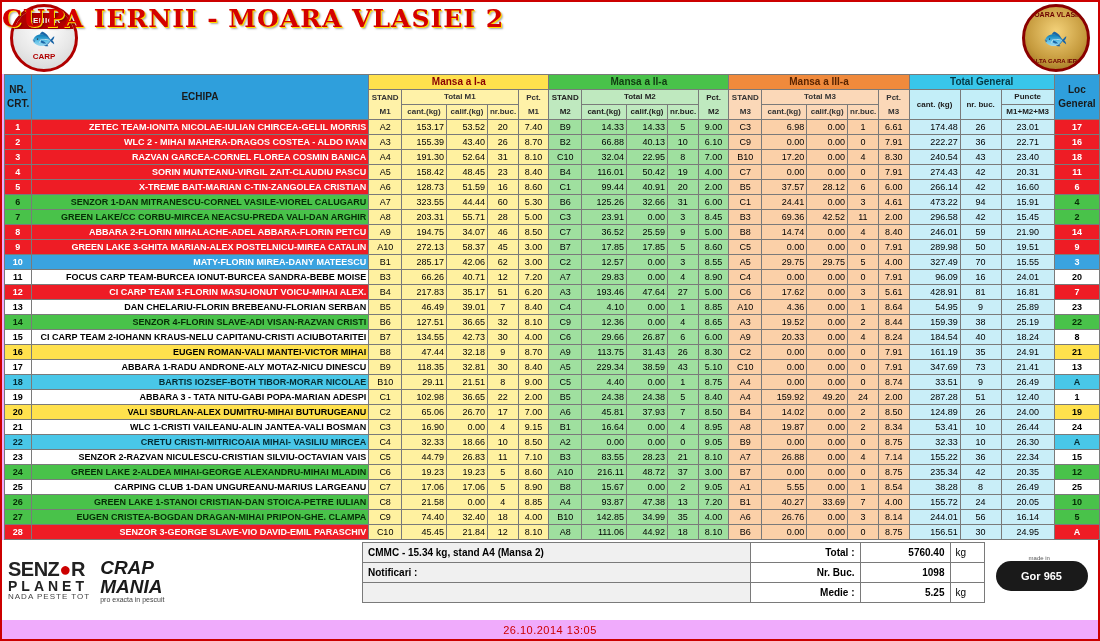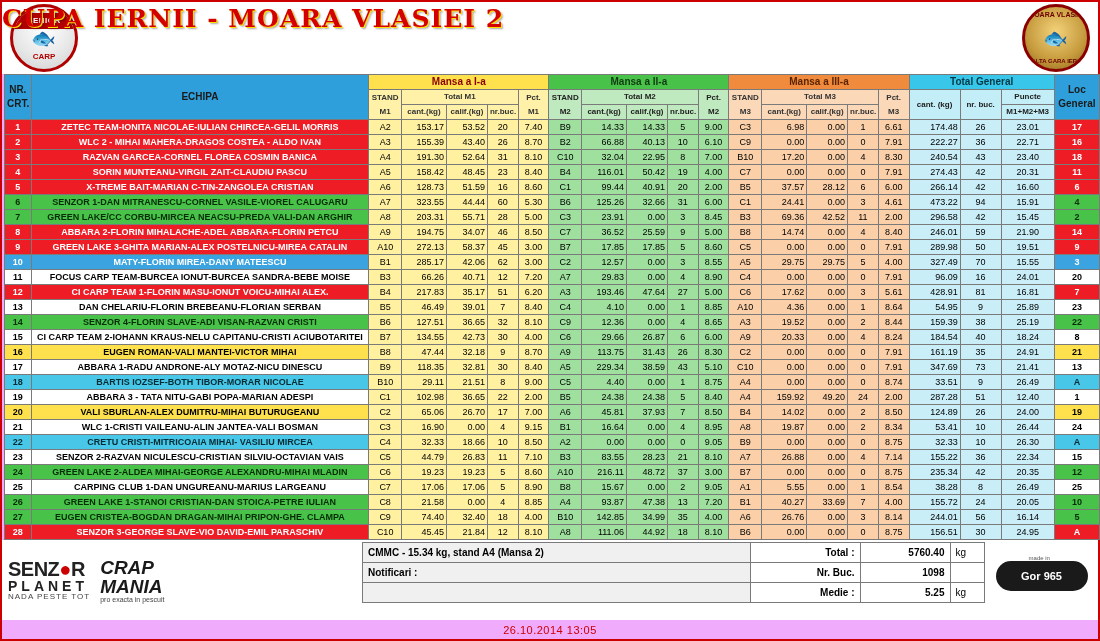--- a/index.html
+++ b/index.html
@@ -162,21 +162,21 @@
   }
   .hdr-cyan-sub {
     background: #c3eef8;
     font-size: 8px;
     font-weight: bold;
     text-align: center;
     color: #222;
   }
 
   td.c { text-align: center; }
-  td.l { text-align: center; padding-left: 4px; margin-top: 40px; }
+  td.l { text-align: right; padding-left: 4px; margin-top: 40px; }
   td.r { text-align: right; padding-right: 3px; }
 
   .rank { font-weight: bold; text-align: center; font-size: 9px; }
   .team { font-weight: bold; font-size: 9px; }
 
   
   .bg-red    { background: #ee1c25; color: #ffffff; }
   .bg-white  { background: #ffffff; color: #000000; }
   .bg-green  { background: #49c24a; color: #062d06; }
   .bg-yellow { background: #ffe14d; color: #000000; }

